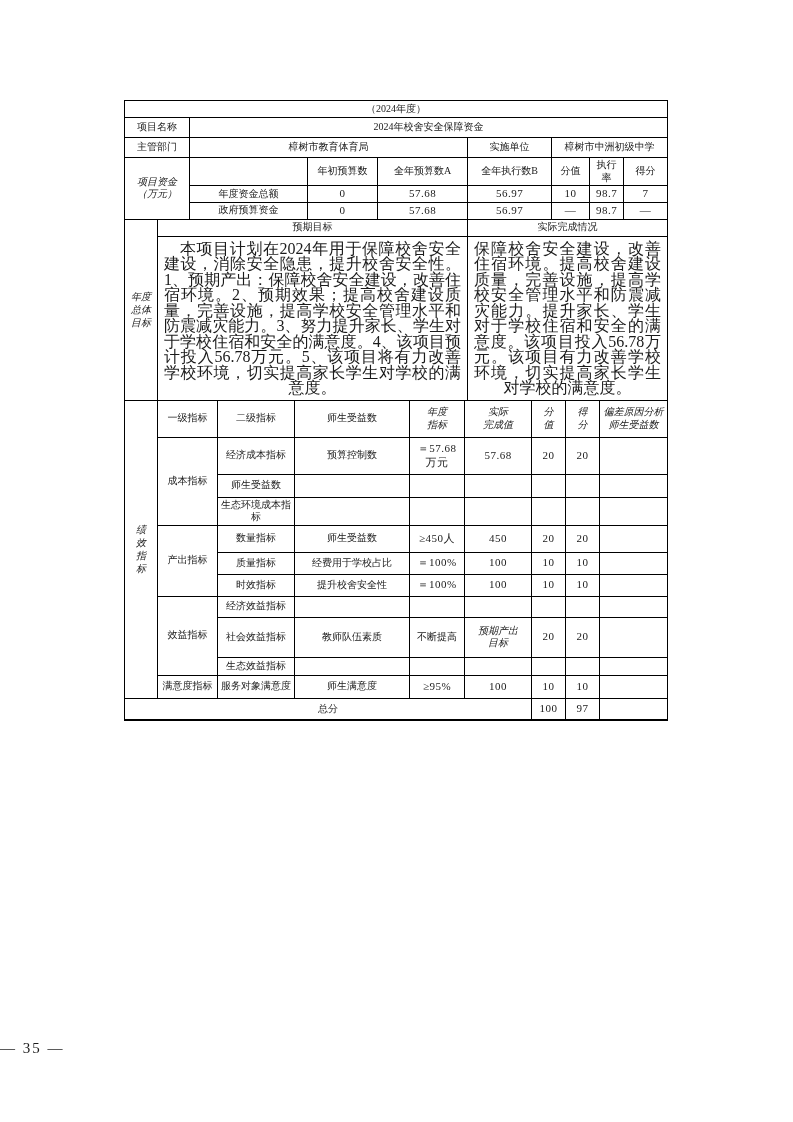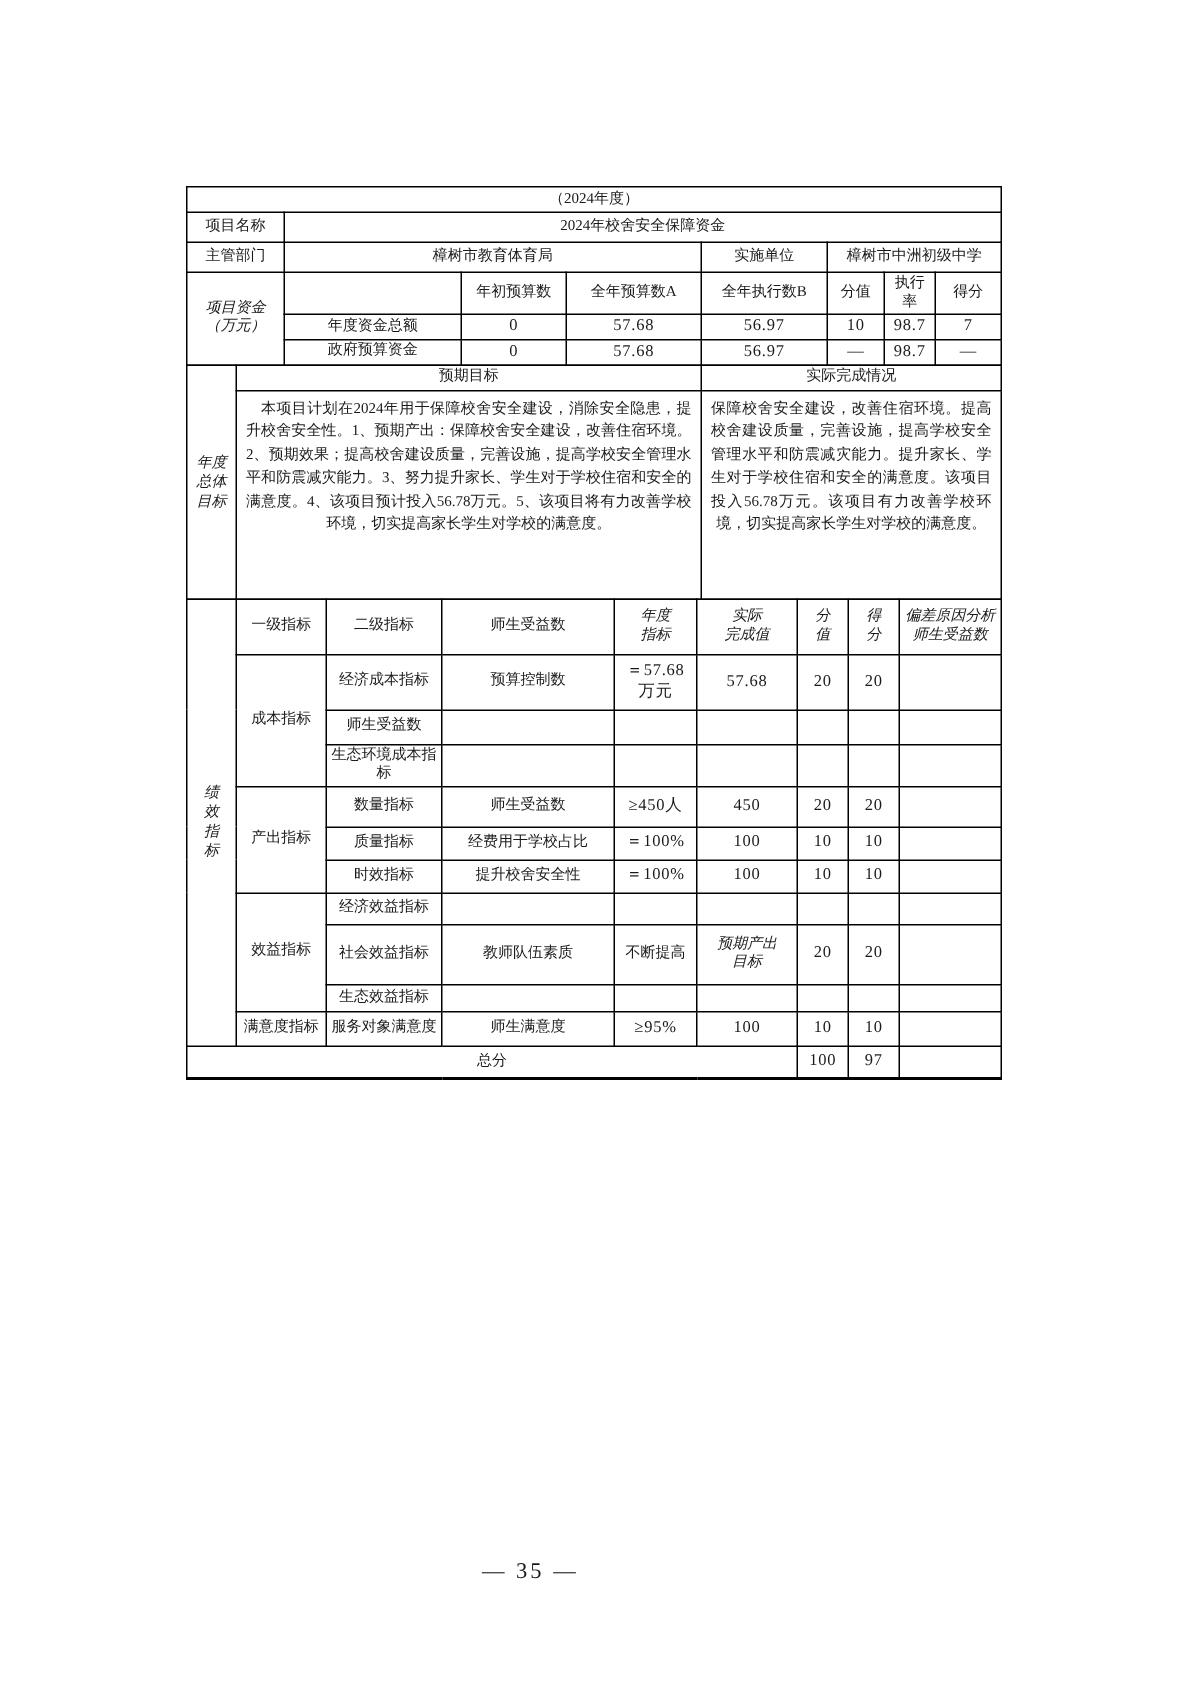--- a/index.html
+++ b/index.html
@@ -10,55 +10,54 @@
     font-family:"Liberation Serif","DejaVu Serif",serif;
     color:#1a1a1a;
   }
   .sheet{
     position:absolute;left:124px;top:100px;width:545px;
   }
   table{
     border-collapse:collapse;
     table-layout:fixed;
     width:543px;
-    margin-top:24px;
   }
   td{
     border:1px solid #000;
     font-size:10px;
     line-height:1.25;
     text-align:center;
     vertical-align:middle;
     padding:1px 2px;
     overflow:hidden;
     word-break:break-all;
   }
   .ml{white-space:pre-line;font-style:italic;}
   .num{font-size:11px;letter-spacing:0.5px;}
   .tblB,.tblC{margin-top:-1px;}
   .tblC{border-bottom:2px solid #000;}
   .goaltext{
-    font-size:10px;
+    font-size:16px;
     line-height:15.5px;
     text-align:justify;
     text-align-last:center;
     padding:4px 6px;
     vertical-align:top;
   }
   .goaltext.indent{text-indent:1em;}
   .side{font-size:10px;line-height:1.3;}
   .side .vwrap{display:inline-block;width:1.05em;white-space:pre-line;}
   .side2 .vwrap2{display:inline-block;width:2.1em;white-space:pre-line;}
   
   .h15{height:15px}.h17{height:17px}.h18{height:18px}.h20{height:20px}
   .h21{height:21px}.h22{height:22px}.h23{height:23px}.h27{height:27px}
   .h37{height:37px}.h40{height:40px}.h139{height:139px}
   .footer{
     position:absolute;left:0;top:1040px;width:707px;
-    text-align:center;font-size:15px;letter-spacing:2px;
+    text-align:left;font-size:15px;letter-spacing:2px;
     font-family:"Liberation Serif","DejaVu Serif",serif;
   }
 </style>
 </head>
 <body>
 
 <div class="sheet">
 
   <table class="tblA">
     <colgroup>

